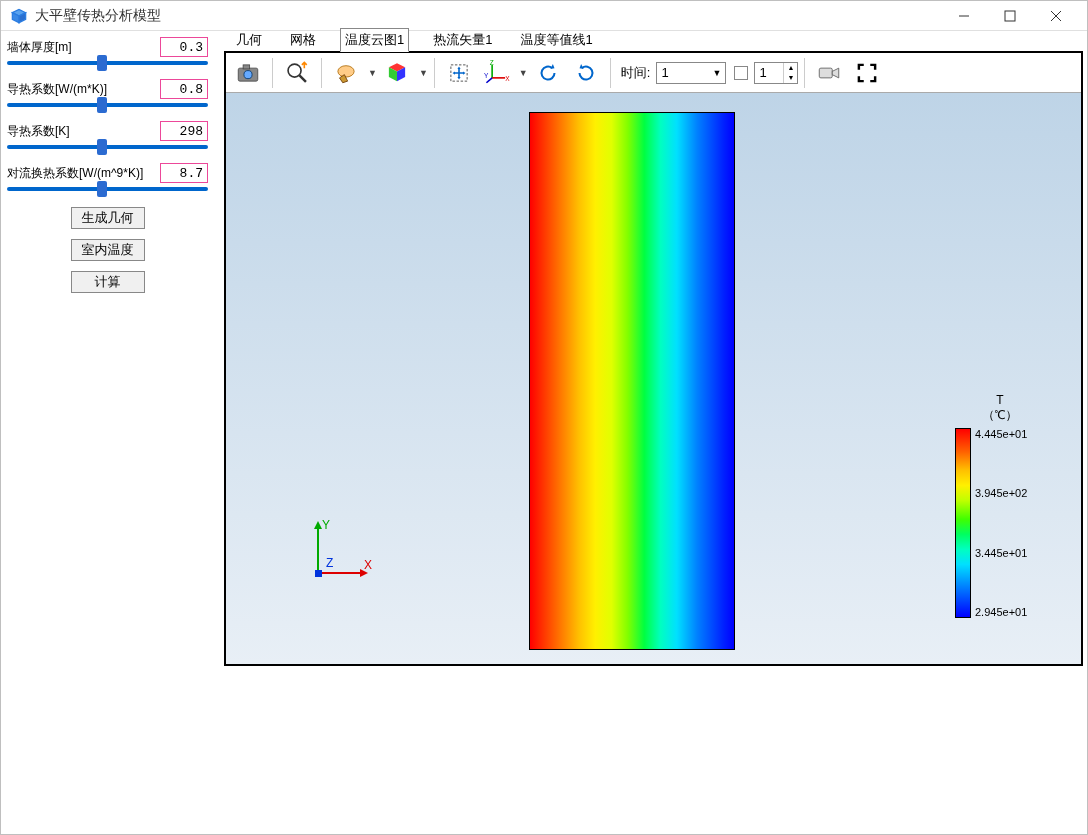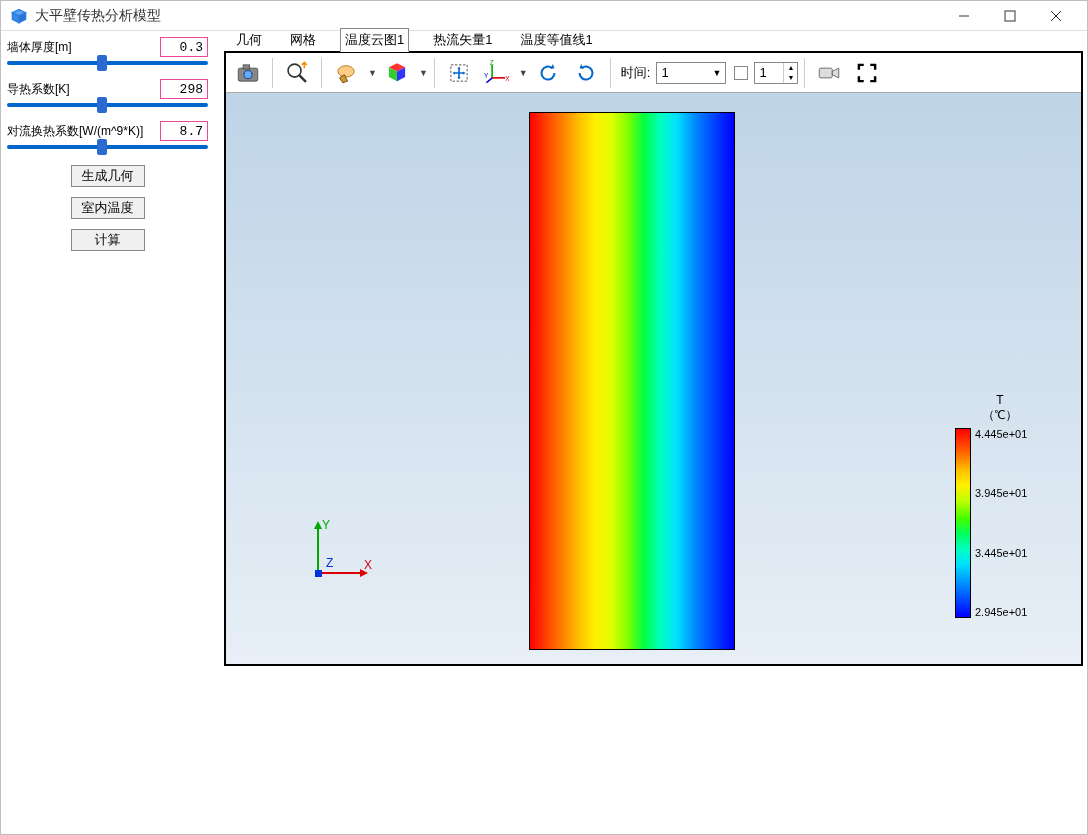--- a/index.html
+++ b/index.html
@@ -91,20 +91,27 @@
     <div class="leftpanel">
       <div class="param">
         <div class="param-row">
           <span class="param-label">墙体厚度[m]</span>
           <input class="param-value" value="0.3" style="">
         </div>
         <input type="range" class="slider" min="0" max="100" value="47" style="">
       </div>
       <div class="param">
         <div class="param-row">
+          <span class="param-label">导热系数[W/(m*K)]</span>
+          <input class="param-value" value="0.8" style="">
+        </div>
+        <input type="range" class="slider" min="0" max="100" value="47" style="">
+      </div>
+      <div class="param">
+        <div class="param-row">
           <span class="param-label">导热系数[K]</span>
           <input class="param-value" value="298" style="">
         </div>
         <input type="range" class="slider" min="0" max="100" value="47" style="">
       </div>
       <div class="param">
         <div class="param-row">
           <span class="param-label">对流换热系数[W/(m^9*K)]</span>
           <input class="param-value" value="8.7" style="">
         </div>
@@ -236,21 +243,21 @@
           </div>
           <div class="legend">
             <div class="legend-title">
               <div>T</div>
               <div>（℃）</div>
             </div>
             <div class="legend-body">
               <div class="colorbar"></div>
               <div class="ticks">
                 <span>4.445e+01</span>
-                <span>3.945e+01</span>
+                <span>3.945e+02</span>
                 <span>3.445e+01</span>
                 <span>2.945e+01</span>
               </div>
             </div>
           </div>
         </div>
       </div>
     </div>
   </div>
 </div>

